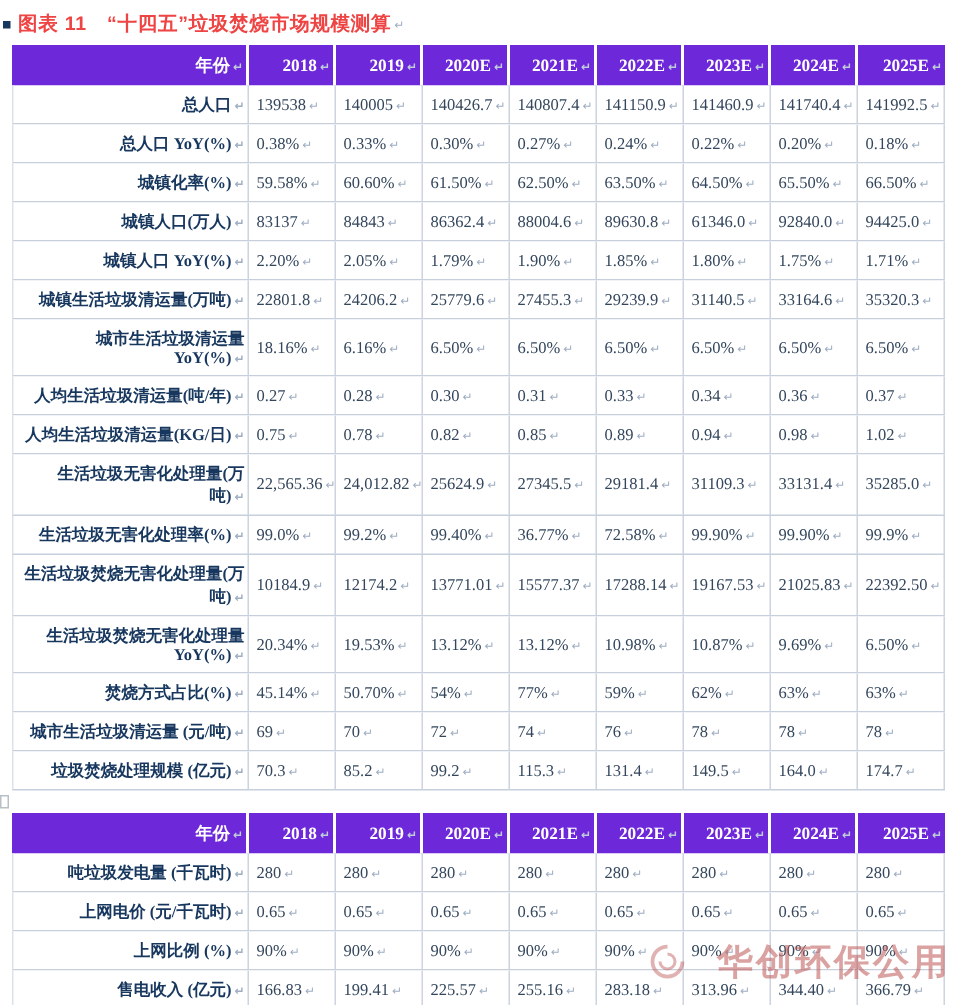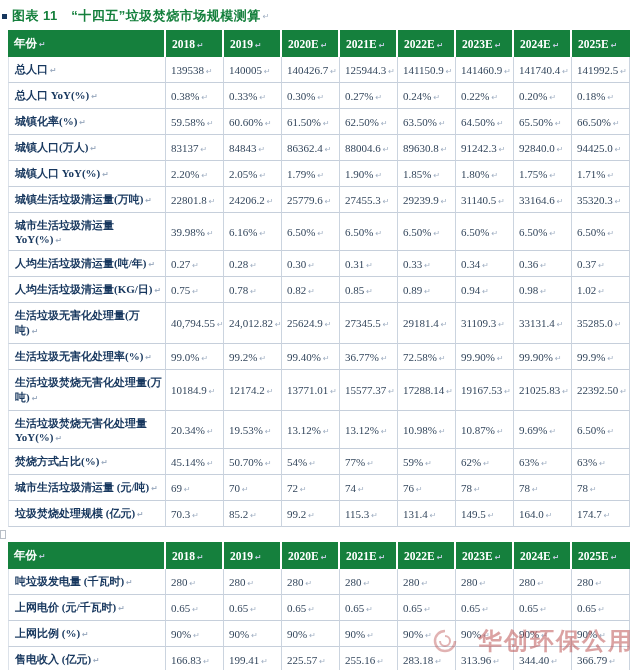--- a/index.html
+++ b/index.html
@@ -17,55 +17,55 @@
     padding: 7px 8px 5px 2px;
     font-family: "Liberation Sans", "DejaVu Sans", sans-serif;
   }
   .title-bullet {
     width: 5px; height: 5px;
     background: #17375E;
     margin-right: 5px;
     flex: 0 0 auto;
   }
   .title-text {
-    color: #15803d;
+    color: #ef4444;
     font-weight: bold;
     font-size: 13px;
     letter-spacing: 0.5px;
     text-align: center;
   }
   .ret {
     color: #9FAEC2;
     font-size: 8px;
     margin-left: 2px;
     font-family: "DejaVu Sans", sans-serif;
   }
   thead .ret { color: #BFCBDD; }
   table {
     width: 622px;
     margin: 0 8px;
     border-collapse: separate;
     border-spacing: 0;
     table-layout: fixed;
   }
   thead th {
-    background: #15803d;
+    background: #6d28d9;
     color: #ffffff;
     font-size: 11.5px;
     font-weight: bold;
-    text-align: left;
+    text-align: right;
     padding: 6px 2px 6px 6px;
     border-right: 2px solid #ffffff;
   }
   thead th:last-child { border-right: none; }
   tbody th {
     color: #17375E;
     font-size: 11px;
     font-weight: bold;
-    text-align: left;
+    text-align: right;
     padding: 5px 2px 5px 6px;
     border-bottom: 1px solid #C6CFDB;
     border-left: 1px solid #DCE2EA;
     border-right: 1px solid #CBD4DF;
     background: #fff;
   }
   tbody td {
     color: #33465C;
     font-size: 11px;
     text-align: left;
@@ -137,21 +137,21 @@
         <th><span class="txt">2024E</span><span class="ret">↵</span></th>
         <th><span class="txt">2025E</span><span class="ret">↵</span></th>
       </tr>
     </thead>
     <tbody>
       <tr>
         <th><span class="txt">总人口</span><span class="ret">↵</span></th>
         <td><span class="txt">139538</span><span class="ret">↵</span></td>
         <td><span class="txt">140005</span><span class="ret">↵</span></td>
         <td><span class="txt">140426.7</span><span class="ret">↵</span></td>
-        <td><span class="txt">125944.3</span><span class="ret">↵</span></td>
+        <td><span class="txt">140807.4</span><span class="ret">↵</span></td>
         <td><span class="txt">141150.9</span><span class="ret">↵</span></td>
         <td><span class="txt">141460.9</span><span class="ret">↵</span></td>
         <td><span class="txt">141740.4</span><span class="ret">↵</span></td>
         <td><span class="txt">141992.5</span><span class="ret">↵</span></td>
       </tr>
       <tr>
         <th><span class="txt">总人口 YoY(%)</span><span class="ret">↵</span></th>
         <td><span class="txt">0.38%</span><span class="ret">↵</span></td>
         <td><span class="txt">0.33%</span><span class="ret">↵</span></td>
         <td><span class="txt">0.30%</span><span class="ret">↵</span></td>
@@ -172,21 +172,21 @@
         <td><span class="txt">65.50%</span><span class="ret">↵</span></td>
         <td><span class="txt">66.50%</span><span class="ret">↵</span></td>
       </tr>
       <tr>
         <th><span class="txt">城镇人口(万人)</span><span class="ret">↵</span></th>
         <td><span class="txt">83137</span><span class="ret">↵</span></td>
         <td><span class="txt">84843</span><span class="ret">↵</span></td>
         <td><span class="txt">86362.4</span><span class="ret">↵</span></td>
         <td><span class="txt">88004.6</span><span class="ret">↵</span></td>
         <td><span class="txt">89630.8</span><span class="ret">↵</span></td>
-        <td><span class="txt">91242.3</span><span class="ret">↵</span></td>
+        <td><span class="txt">61346.0</span><span class="ret">↵</span></td>
         <td><span class="txt">92840.0</span><span class="ret">↵</span></td>
         <td><span class="txt">94425.0</span><span class="ret">↵</span></td>
       </tr>
       <tr>
         <th><span class="txt">城镇人口 YoY(%)</span><span class="ret">↵</span></th>
         <td><span class="txt">2.20%</span><span class="ret">↵</span></td>
         <td><span class="txt">2.05%</span><span class="ret">↵</span></td>
         <td><span class="txt">1.79%</span><span class="ret">↵</span></td>
         <td><span class="txt">1.90%</span><span class="ret">↵</span></td>
         <td><span class="txt">1.85%</span><span class="ret">↵</span></td>
@@ -200,21 +200,21 @@
         <td><span class="txt">24206.2</span><span class="ret">↵</span></td>
         <td><span class="txt">25779.6</span><span class="ret">↵</span></td>
         <td><span class="txt">27455.3</span><span class="ret">↵</span></td>
         <td><span class="txt">29239.9</span><span class="ret">↵</span></td>
         <td><span class="txt">31140.5</span><span class="ret">↵</span></td>
         <td><span class="txt">33164.6</span><span class="ret">↵</span></td>
         <td><span class="txt">35320.3</span><span class="ret">↵</span></td>
       </tr>
       <tr>
         <th><span class="txt">城市生活垃圾清运量 YoY(%)</span><span class="ret">↵</span></th>
-        <td><span class="txt">39.98%</span><span class="ret">↵</span></td>
+        <td><span class="txt">18.16%</span><span class="ret">↵</span></td>
         <td><span class="txt">6.16%</span><span class="ret">↵</span></td>
         <td><span class="txt">6.50%</span><span class="ret">↵</span></td>
         <td><span class="txt">6.50%</span><span class="ret">↵</span></td>
         <td><span class="txt">6.50%</span><span class="ret">↵</span></td>
         <td><span class="txt">6.50%</span><span class="ret">↵</span></td>
         <td><span class="txt">6.50%</span><span class="ret">↵</span></td>
         <td><span class="txt">6.50%</span><span class="ret">↵</span></td>
       </tr>
       <tr>
         <th><span class="txt">人均生活垃圾清运量(吨/年)</span><span class="ret">↵</span></th>
@@ -233,21 +233,21 @@
         <td><span class="txt">0.78</span><span class="ret">↵</span></td>
         <td><span class="txt">0.82</span><span class="ret">↵</span></td>
         <td><span class="txt">0.85</span><span class="ret">↵</span></td>
         <td><span class="txt">0.89</span><span class="ret">↵</span></td>
         <td><span class="txt">0.94</span><span class="ret">↵</span></td>
         <td><span class="txt">0.98</span><span class="ret">↵</span></td>
         <td><span class="txt">1.02</span><span class="ret">↵</span></td>
       </tr>
       <tr>
         <th><span class="txt">生活垃圾无害化处理量(万吨)</span><span class="ret">↵</span></th>
-        <td><span class="txt">40,794.55</span><span class="ret">↵</span></td>
+        <td><span class="txt">22,565.36</span><span class="ret">↵</span></td>
         <td><span class="txt">24,012.82</span><span class="ret">↵</span></td>
         <td><span class="txt">25624.9</span><span class="ret">↵</span></td>
         <td><span class="txt">27345.5</span><span class="ret">↵</span></td>
         <td><span class="txt">29181.4</span><span class="ret">↵</span></td>
         <td><span class="txt">31109.3</span><span class="ret">↵</span></td>
         <td><span class="txt">33131.4</span><span class="ret">↵</span></td>
         <td><span class="txt">35285.0</span><span class="ret">↵</span></td>
       </tr>
       <tr>
         <th><span class="txt">生活垃圾无害化处理率(%)</span><span class="ret">↵</span></th>

